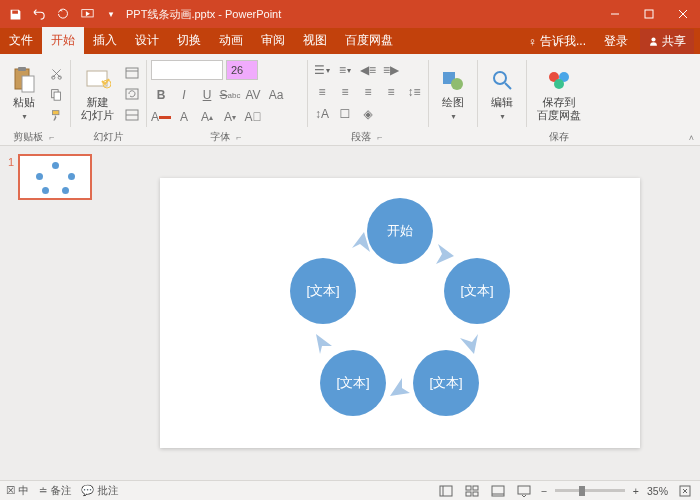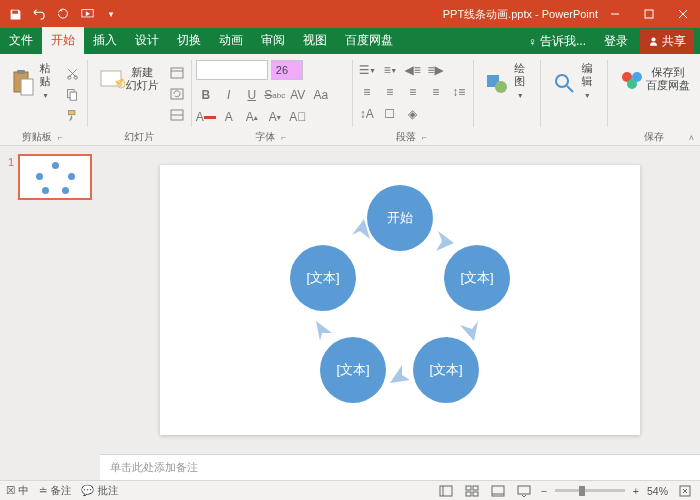--- a/index.html
+++ b/index.html
@@ -1,35 +1,35 @@
 <!DOCTYPE html>
 <html><head>
 <meta charset="utf-8">
 <style>
 *{margin:0;padding:0;box-sizing:border-box;font-family:"Microsoft YaHei","Segoe UI",sans-serif;-webkit-font-smoothing:antialiased}
 body{width:700px;height:500px;overflow:hidden;background:#fff;font-size:12px;color:#444}
 .titlebar{height:28px;background:#d24625;display:flex;align-items:center;color:#fff;font-size:11px}
 .qat{display:flex;align-items:center;gap:10px;padding:0 8px}
 .qat-icon{width:14px;height:14px;display:flex;align-items:center;justify-content:center;cursor:pointer}
-.title-center{flex:1;text-align:right;opacity:.95}
+.title-center{flex:1;text-align:left;opacity:.95}
 .winbtns{display:flex}
 .winbtn{width:34px;height:28px;display:flex;align-items:center;justify-content:center;cursor:pointer}
-.tabs{height:26px;background:#15803d;display:flex;align-items:flex-end;color:#fff;font-size:12px}
+.tabs{height:26px;background:#c2410c;display:flex;align-items:flex-end;color:#fff;font-size:12px}
 .tab{padding:5px 9px;cursor:pointer;white-space:nowrap}
 .tab.active{background:#f3f2f1;color:#d24625}
 .tabs-right{margin-left:auto;display:flex;align-items:center;padding-right:6px;gap:6px}
 .tell{display:flex;align-items:center;gap:3px;padding:4px 6px}
 .login{padding:4px 6px}
 .share{display:flex;align-items:center;gap:3px;padding:4px 8px;background:#b83b1f}
 .ribbon{height:92px;background:#f3f2f1;border-bottom:1px solid #d9d7d4;display:flex;position:relative}
 .group{display:flex;flex-direction:column;align-items:stretch;padding:2px 4px 0 4px}
 .group-body{flex:1;display:flex;align-items:flex-start;gap:2px;padding-top:4px}
 .group-label{height:16px;font-size:10px;color:#666;text-align:center;display:flex;align-items:center;justify-content:center;gap:4px}
 .sep{width:1px;background:#d9d7d4;margin:6px 0 18px 0}
-.bigbtn{display:flex;align-items:center;justify-content:flex-start;padding:2px 6px;cursor:pointer;min-width:38px}
+.bigbtn{display:flex;flex-direction:column;align-items:center;justify-content:flex-start;padding:2px 6px;cursor:pointer;min-width:38px}
 .bigbtn .ico{width:28px;height:28px;display:flex;align-items:center;justify-content:center;margin:4px 0 2px}
 .bigbtn .lbl{font-size:11px;text-align:center;line-height:13px}
 .smcol{display:flex;flex-direction:column;gap:3px;padding:4px 1px}
 .smbtn{width:18px;height:18px;display:flex;align-items:center;justify-content:center;cursor:pointer;font-size:11px;color:#555}
 .font-row{display:flex;align-items:center;gap:3px;margin-bottom:3px}
 .font-name{width:72px;height:20px;border:1px solid #c8c6c4;background:#fff;display:flex;align-items:center;padding:0 4px;font-size:11px;color:#888}
 .font-size{width:32px;height:20px;border:1px solid #c8c6c4;background:#f0abfc;display:flex;align-items:center;padding:0 4px;font-size:11px}
 .btnrow{display:flex;gap:3px}
 .fbtn{width:20px;height:20px;display:flex;align-items:center;justify-content:center;cursor:pointer;font-size:12px;color:#777}
 .dd-arrow{font-size:8px;color:#666;margin-left:1px}
@@ -351,21 +351,20 @@
           <g fill="#a9c7e6">
             <polygon points="278,66 294,78 276,86 282,76"></polygon>
             <polygon points="318,156 314,176 300,160 312,164"></polygon>
             <polygon points="250,215 230,218 242,200 242,210"></polygon>
             <polygon points="160,176 156,156 172,168 162,168"></polygon>
             <polygon points="192,70 204,54 210,74 200,66"></polygon>
           </g>
         </svg>
       </div>
     </div>
-    <div class="notes">单击此处添加备注</div>
   </div>
 </div>
 
 <div class="statusbar">
   <span>☒ 中</span>
   <span>≐ <span>备注</span></span>
   <span>💬 <span>批注</span></span>
   <div class="sb-right">
     <div class="viewbtn">
         <svg width="14" height="12">
@@ -391,21 +390,21 @@
         <svg width="14" height="12">
           <rect x="1" y="1" width="12" height="8" fill="none" stroke="#666"></rect>
           <path d="M5 10l2 2 2-2" fill="none" stroke="#666"></path>
         </svg>
       </div>
     <span style="cursor:pointer">−</span>
     <div class="zoom-slider">
         <div class="zoom-thumb"></div>
       </div>
     <span style="cursor:pointer">+</span>
-    <span>54%</span>
+    <span>35%</span>
     <div class="viewbtn">
         <svg width="12" height="12">
           <rect x="1" y="1" width="10" height="10" fill="none" stroke="#666"></rect>
           <path d="M4 4l4 4M8 4l-4 4" stroke="#666"></path>
         </svg>
       </div>
   </div>
 </div>
 
 </body></html>

